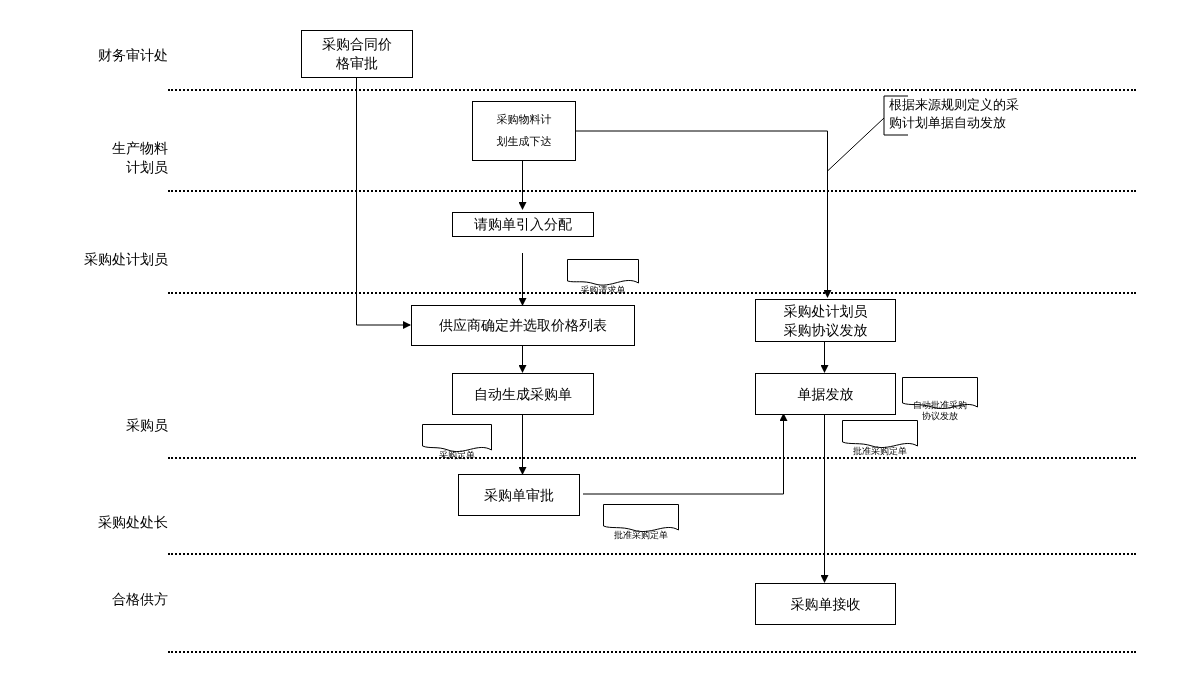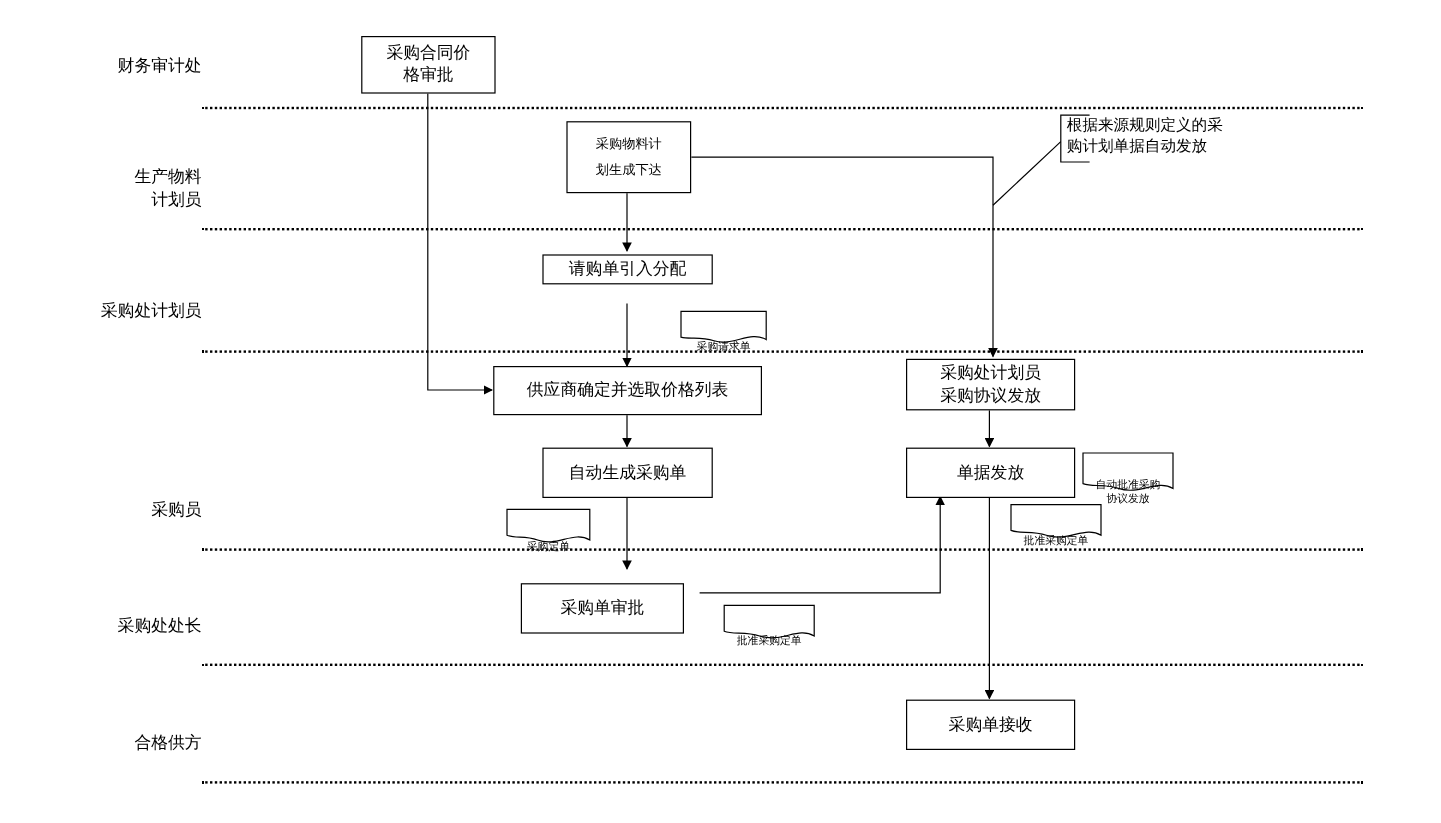--- a/index.html
+++ b/index.html
@@ -20,21 +20,21 @@
 </style>
 </head>
 <body>
 
 <div class="lane-label" style="top:46px;">财务审计处</div>
 <div class="lane-label" style="top:139px;">生产物料
 计划员</div>
 <div class="lane-label" style="top:250px;">采购处计划员</div>
 <div class="lane-label" style="top:416px;">采购员</div>
 <div class="lane-label" style="top:513px;">采购处处长</div>
-<div class="lane-label" style="top:610px;text-align:right;">合格供方</div>
+<div class="lane-label" style="top:590px;text-align:right;">合格供方</div>
 
 <div class="divider" style="top:89px;"></div>
 <div class="divider" style="top:190px;"></div>
 <div class="divider" style="top:292px;"></div>
 <div class="divider" style="top:457px;"></div>
 <div class="divider" style="top:553px;"></div>
 <div class="divider" style="top:651px;"></div>
 
 <svg class="connectors" width="1201" height="686">
   <defs>
@@ -57,21 +57,21 @@
   </g>
 </svg>
 
 <div class="box" style="left:301px;top:30px;width:112px;height:48px;">采购合同价
 格审批</div>
 <div class="box" style="left:472px;top:101px;width:104px;height:60px;font-size:11px;line-height:22px;">采购物料计
 划生成下达</div>
 <div class="box" style="left:452px;top:212px;width:142px;height:25px;">请购单引入分配</div>
 <div class="box" style="left:411px;top:305px;width:224px;height:41px;">供应商确定并选取价格列表</div>
 <div class="box" style="left:452px;top:373px;width:142px;height:42px;">自动生成采购单</div>
-<div class="box" style="left:434px;top:474px;width:136px;height:42px;margin-top:12px;">采购单审批</div>
+<div class="box" style="left:458px;top:474px;width:122px;height:42px;">采购单审批</div>
 <div class="box" style="left:755px;top:299px;width:141px;height:43px;">采购处计划员
 采购协议发放</div>
 <div class="box" style="left:755px;top:373px;width:141px;height:42px;">单据发放</div>
 <div class="box" style="left:755px;top:583px;width:141px;height:42px;">采购单接收</div>
 
 <div class="doc" style="left:543px;top:259px;width:72px;height:28px;margin-left:24px;">
   <svg width="72" height="28">
       <path d="M0.5,0.5 H71.5 V24 C58,16 44,30 28,25 C16,21 8,24 0.5,22 Z" fill="#fff" stroke="#000"></path>
     </svg>
   <span>采购请求单</span>

